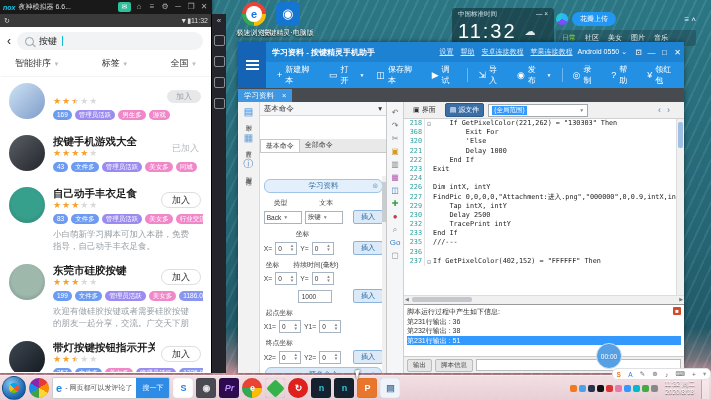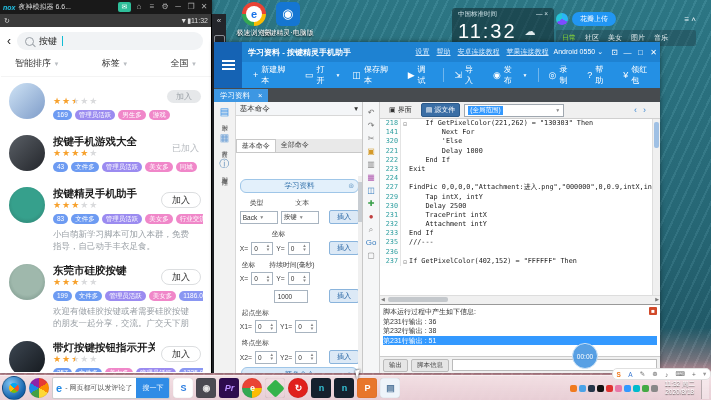--- a/index.html
+++ b/index.html
@@ -66,21 +66,21 @@
   
   .navw{position:absolute;left:556px;top:10px;width:140px;height:36px;color:#fff;}
   .nw-top{display:flex;align-items:center;gap:4px;height:18px;}
   .nw-logo{width:12px;height:12px;border-radius:50%;background:conic-gradient(#29b6f6 0 33%,#7c4dff 33% 66%,#26c6da 66%);}
   .nw-pill{background:#2196f3;border-radius:8px;font-size:7px;padding:2px 8px;color:#fff;}
   .nw-ctl{font-size:8px;color:#e8f2f6;margin-left:auto;display:flex;gap:5px;}
   .nw-tabs{display:flex;gap:9px;font-size:7px;background:rgba(30,50,56,.35);border-radius:2px;padding:3px 6px;margin-top:2px;}
   .nw-tab{color:#eef4f6;}
   .nw-tab.act{color:#8bdc35;}
   
-  .qm{position:absolute;left:214px;top:42px;width:446px;height:331px;background:#eef1f4;box-shadow:0 0 5px rgba(0,0,0,.45);font-size:8px;text-decoration:underline;}
+  .qm{position:absolute;left:238px;top:42px;width:446px;height:331px;background:#eef1f4;box-shadow:0 0 5px rgba(0,0,0,.45);font-size:8px;text-decoration:underline;}
   .qm-title{position:absolute;left:0;top:0;right:0;height:20px;background:#1e82d2;display:flex;align-items:center;color:#fff;}
   .qm-burger{position:absolute;left:0;top:0;width:28px;height:46px;background:#1563b4;z-index:3;display:flex;align-items:center;justify-content:center;}
   .burger-bars{width:13px;height:2px;background:#fff;box-shadow:0 4px 0 #fff,0 -4px 0 #fff;}
   .qm-tname{margin-left:34px;font-size:8px;font-weight:bold;white-space:nowrap;}
   .qm-links{margin-left:auto;display:flex;gap:7px;font-size:7px;color:#d8ecff;align-items:center;}
   .qm-links .lk{text-decoration:underline;}
   .qm-dev{color:#fff;font-size:7px;}
   .qm-winbtn{width:13px;text-align:center;font-size:8px;color:#fff;}
   .qm-toolbar{position:absolute;left:28px;right:0;top:20px;height:26px;background:#2490e4;display:flex;align-items:center;padding-left:6px;gap:2px;}
   .tbtn{display:flex;align-items:center;gap:3px;color:#fff;font-size:8px;padding:3px 5px;}
@@ -257,21 +257,21 @@
               <span class="bdg" style="background: rgb(109, 155, 242);">43</span>
               <span class="bdg" style="background: rgb(109, 155, 242);">文件多</span>
               <span class="bdg" style="background: rgb(155, 139, 240);">管理员活跃</span>
               <span class="bdg" style="background: rgb(240, 135, 201);">美女多</span>
               <span class="bdg" style="background: rgb(240, 135, 201);">同城</span>
             </div>
             <div class="gact"><span class="joined">已加入</span></div>
           </div>
           <div class="gitem">
             <div class="gava" style="background: radial-gradient(circle at 50% 45%, rgb(54, 160, 140) 55%, rgb(44, 122, 108));"></div>
-            <div class="gtitle">按键精灵手机助手</div>
+            <div class="gtitle">自己动手丰衣足食</div>
             <div class="gstars"><span class="st-f">★</span><span class="st-f">★</span><span class="st-f">★</span><span class="st-e">★</span><span class="st-e">★</span></div>
             <div class="gbadges">
               <span class="bdg" style="background: rgb(109, 155, 242);">83</span>
               <span class="bdg" style="background: rgb(109, 155, 242);">文件多</span>
               <span class="bdg" style="background: rgb(155, 139, 240);">管理员活跃</span>
               <span class="bdg" style="background: rgb(240, 135, 201);">美女多</span>
               <span class="bdg" style="background: rgb(240, 135, 201);">行业交流</span>
             </div>
             <div class="gdesc">小白萌新学习脚本可加入本群，免费指导，自己动手丰衣足食。</div>
             <div class="gact"><span class="joinbtn">加入</span></div>
@@ -499,31 +499,31 @@
           <span class="enav">
             <span>‹</span>
             <span>›</span>
           </span>
         </div>
         <div class="codewrap" id="codewrap">
           <div class="vscroll">
               <div class="th"></div>
             </div>
         <div class="cl"><span class="ln">218</span><span class="fold">⊟</span><span class="ct">    If GetPixelColor(221,262) = "130303" Then</span></div>
-            <div class="cl"><span class="ln">141</span><span class="fold"></span><span class="ct">        Next For</span></div>
+            <div class="cl"><span class="ln">368</span><span class="fold"></span><span class="ct">        Exit For</span></div>
             <div class="cl"><span class="ln">320</span><span class="fold"></span><span class="ct">        'Else</span></div>
             <div class="cl"><span class="ln">221</span><span class="fold"></span><span class="ct">        Delay 1000</span></div>
             <div class="cl"><span class="ln">222</span><span class="fold"></span><span class="ct">    End If</span></div>
             <div class="cl"><span class="ln">223</span><span class="fold"></span><span class="ct">Exit</span></div>
             <div class="cl"><span class="ln">224</span><span class="fold"></span><span class="ct"></span></div>
+            <div class="cl"><span class="ln">226</span><span class="fold"></span><span class="ct">Dim intX, intY</span></div>
             <div class="cl"><span class="ln">227</span><span class="fold"></span><span class="ct">FindPic 0,0,0,0,"Attachment:进入.png","000000",0,0.9,intX,intY</span></div>
             <div class="cl"><span class="ln">229</span><span class="fold"></span><span class="ct">    Tap intX, intY</span></div>
             <div class="cl"><span class="ln">230</span><span class="fold"></span><span class="ct">    Delay 2500</span></div>
-            <div class="cl"><span class="ln">231</span><span class="fold"></span><span class="ct">    TracePrint intX</span></div>
-            <div class="cl"><span class="ln">232</span><span class="fold"></span><span class="ct">    Attachment intY</span></div>
+            <div class="cl"><span class="ln">232</span><span class="fold"></span><span class="ct">    TracePrint intY</span></div>
             <div class="cl"><span class="ln">233</span><span class="fold"></span><span class="ct">End If</span></div>
             <div class="cl"><span class="ln">235</span><span class="fold"></span><span class="ct">///---</span></div>
             <div class="cl"><span class="ln">236</span><span class="fold"></span><span class="ct"></span></div>
             <div class="cl"><span class="ln">237</span><span class="fold">⊟</span><span class="ct">If GetPixelColor(402,152) = "FFFFFF" Then</span></div>
           </div>
         <div class="hscroll">
             <span style="position:absolute;left:1px;font-size:5px;color:#777;">◀</span>
             <div class="th"></div>
             <span style="position:absolute;right:1px;font-size:5px;color:#777;">▶</span>
           </div>

